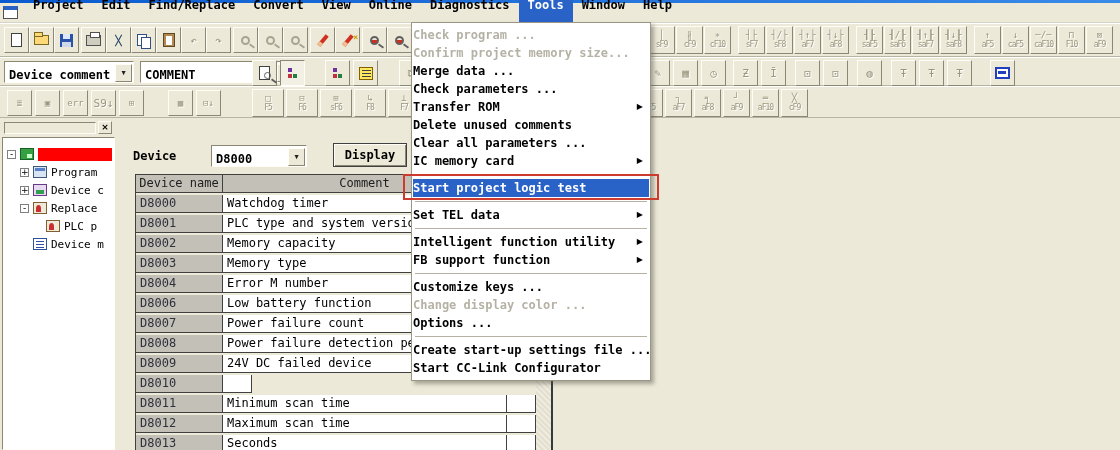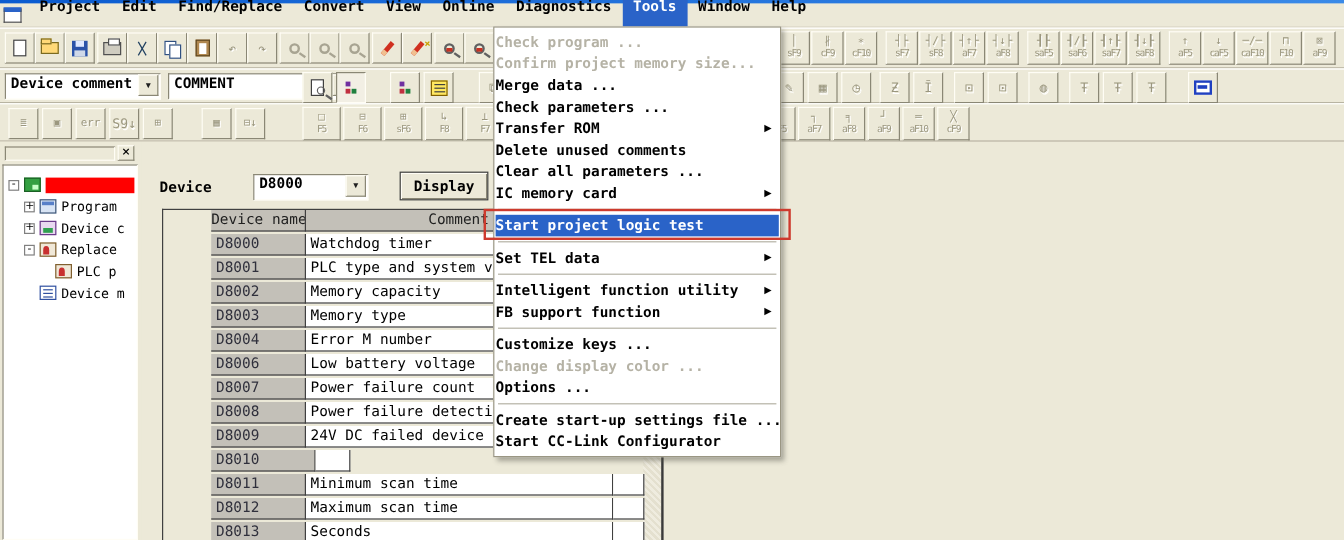--- a/index.html
+++ b/index.html
@@ -51,21 +51,21 @@
   .i-pencil.star:after { content:"+"; position:absolute; margin-left:3px; margin-top:-6px; color:#c8a000; font-size:9px; font-weight:bold; }
   .i-tree { width:13px; height:13px; position:relative; }
   .i-tree:before { content:""; position:absolute; left:2px; top:1px; width:4px; height:4px; background:#7030a0; }
   .i-tree:after { content:""; position:absolute; left:7px; top:7px; width:4px; height:4px; background:#208040; box-shadow:-5px 0 0 #c03040; }
   .i-list { width:14px; height:13px; background:#ffe860; border:1px solid #806000; position:relative; }
   .i-list:before { content:""; position:absolute; left:2px; top:2px; width:9px; height:1px; background:#404040; box-shadow:0 3px 0 #404040,0 6px 0 #404040; }
   .i-monitor { width:15px; height:12px; background:#fff; border:2px solid #2040c0; position:relative; }
   .i-monitor:before { content:""; position:absolute; left:1px; top:2px; width:8px; height:3px; background:#2040c0; }
 
   
-  .combo { position:absolute; height:22px; background:#fff; border:1px solid; border-color:#8a8775 #fffdf5 #fffdf5 #8a8775; display:flex; align-items:flex-start; }
+  .combo { position:absolute; height:22px; background:#fff; border:1px solid; border-color:#8a8775 #fffdf5 #fffdf5 #8a8775; display:flex; align-items:flex-end; }
   .combo .cval { flex:1; padding:0 4px; font-weight:bold; font-size:12px; white-space:nowrap; overflow:hidden; }
   .combo .carr { width:17px; height:18px; margin-right:1px; background:#ece9d8; border:1px solid; border-color:#fffdf5 #8a8775 #8a8775 #fffdf5; font-size:7px; display:flex; align-items:center; justify-content:center; color:#202020; }
 
   
   #sidebar { left:0; top:118px; width:118px; height:332px; background:#ece9d8; }
   #side-grip { position:absolute; left:4px; top:4px; width:92px; height:12px; border:1px solid; border-color:#8a8775 #fffdf5 #fffdf5 #8a8775; background:#ece9d8; }
   #side-close { position:absolute; left:98px; top:3px; width:14px; height:13px; background:#ece9d8; border:1px solid; border-color:#fffdf5 #8a8775 #8a8775 #fffdf5; font-size:9px; line-height:10px; text-align:center; font-weight:bold; font-family:"DejaVu Sans",sans-serif; }
   #tree-box { position:absolute; left:2px; top:19px; width:113px; height:313px; background:#fff; border:1px solid; border-color:#8a8775 #fffdf5 #fffdf5 #8a8775; overflow:hidden; }
   .tnode { position:absolute; height:16px; display:flex; align-items:center; white-space:pre; font-size:11px; }
   .texp { width:9px; height:9px; border:1px solid #808080; background:#fff; font-size:9px; line-height:7px; text-align:center; margin-right:4px; flex:none; font-family:"DejaVu Sans",sans-serif; }
@@ -86,21 +86,21 @@
   #docwin { left:118px; top:118px; width:436px; height:332px; background:#ece9d8; }
   #doc-right-hatch { position:absolute; left:418px; top:0; width:15px; height:332px;
      background:repeating-linear-gradient(45deg,#e4e0cf 0 2px,#efecdf 2px 4px); }
   #doc-right-edge { position:absolute; left:433px; top:0; width:2px; height:332px; background:#3a3a3a; }
   #device-row { position:absolute; left:15px; top:27px; height:24px; }
   #device-label { position:absolute; left:0; top:4px; font-weight:bold; }
   #device-combo { left:78px; top:0; width:96px; }
   #display-btn { position:absolute; left:200px; top:-2px; width:74px; height:24px; background:#ece9d8; border:1px solid #404040; box-shadow:inset 1px 1px 0 #fffdf5, inset -1px -1px 0 #8a8775; font-weight:bold; text-align:center; line-height:22px; }
 
   #ctable { position:absolute; left:17px; top:56px; width:402px; border-top:1px solid #404040; border-left:1px solid #404040; }
-  .trow { display:flex; height:20px;margin-left:40px; }
+  .trow { display:flex; height:20px; }
   .tcell { border-right:1px solid #404040; border-bottom:1px solid #404040; height:18px; line-height:17px; overflow:hidden; white-space:pre; }
   .c-name { width:87px; background:#c3c0b8; padding-left:4px; color:#30303c; }
   .c-comm { width:284px; background:#fff; padding-left:4px; }
   .c-ext  { width:29px; background:#fff; }
   .thead .tcell { background:#c3c0b8; text-align:center; padding-left:0; color:#202020; }
 
   
   #tools-menu { left:411px; top:22px; width:240px; background:#fff; border:1px solid #9a9683; box-shadow:3px 3px 4px rgba(80,80,70,.45); padding:3px 1px; }
   .mi { height:18px; line-height:18px; font-weight:bold; white-space:pre; position:relative; }
   .mi.dis { color:#b5b2a5; }
@@ -428,21 +428,21 @@
         <div class="tcell c-comm">Memory type</div>
         <div class="tcell c-ext"></div>
       </div>
       <div class="trow">
         <div class="tcell c-name">D8004</div>
         <div class="tcell c-comm">Error M number</div>
         <div class="tcell c-ext"></div>
       </div>
       <div class="trow">
         <div class="tcell c-name">D8006</div>
-        <div class="tcell c-comm">Low battery voltage</div>
+        <div class="tcell c-comm">Low battery function</div>
         <div class="tcell c-ext"></div>
       </div>
       <div class="trow">
         <div class="tcell c-name">D8007</div>
         <div class="tcell c-comm">Power failure count</div>
         <div class="tcell c-ext"></div>
       </div>
       <div class="trow">
         <div class="tcell c-name">D8008</div>
         <div class="tcell c-comm">Power failure detection pe</div>

